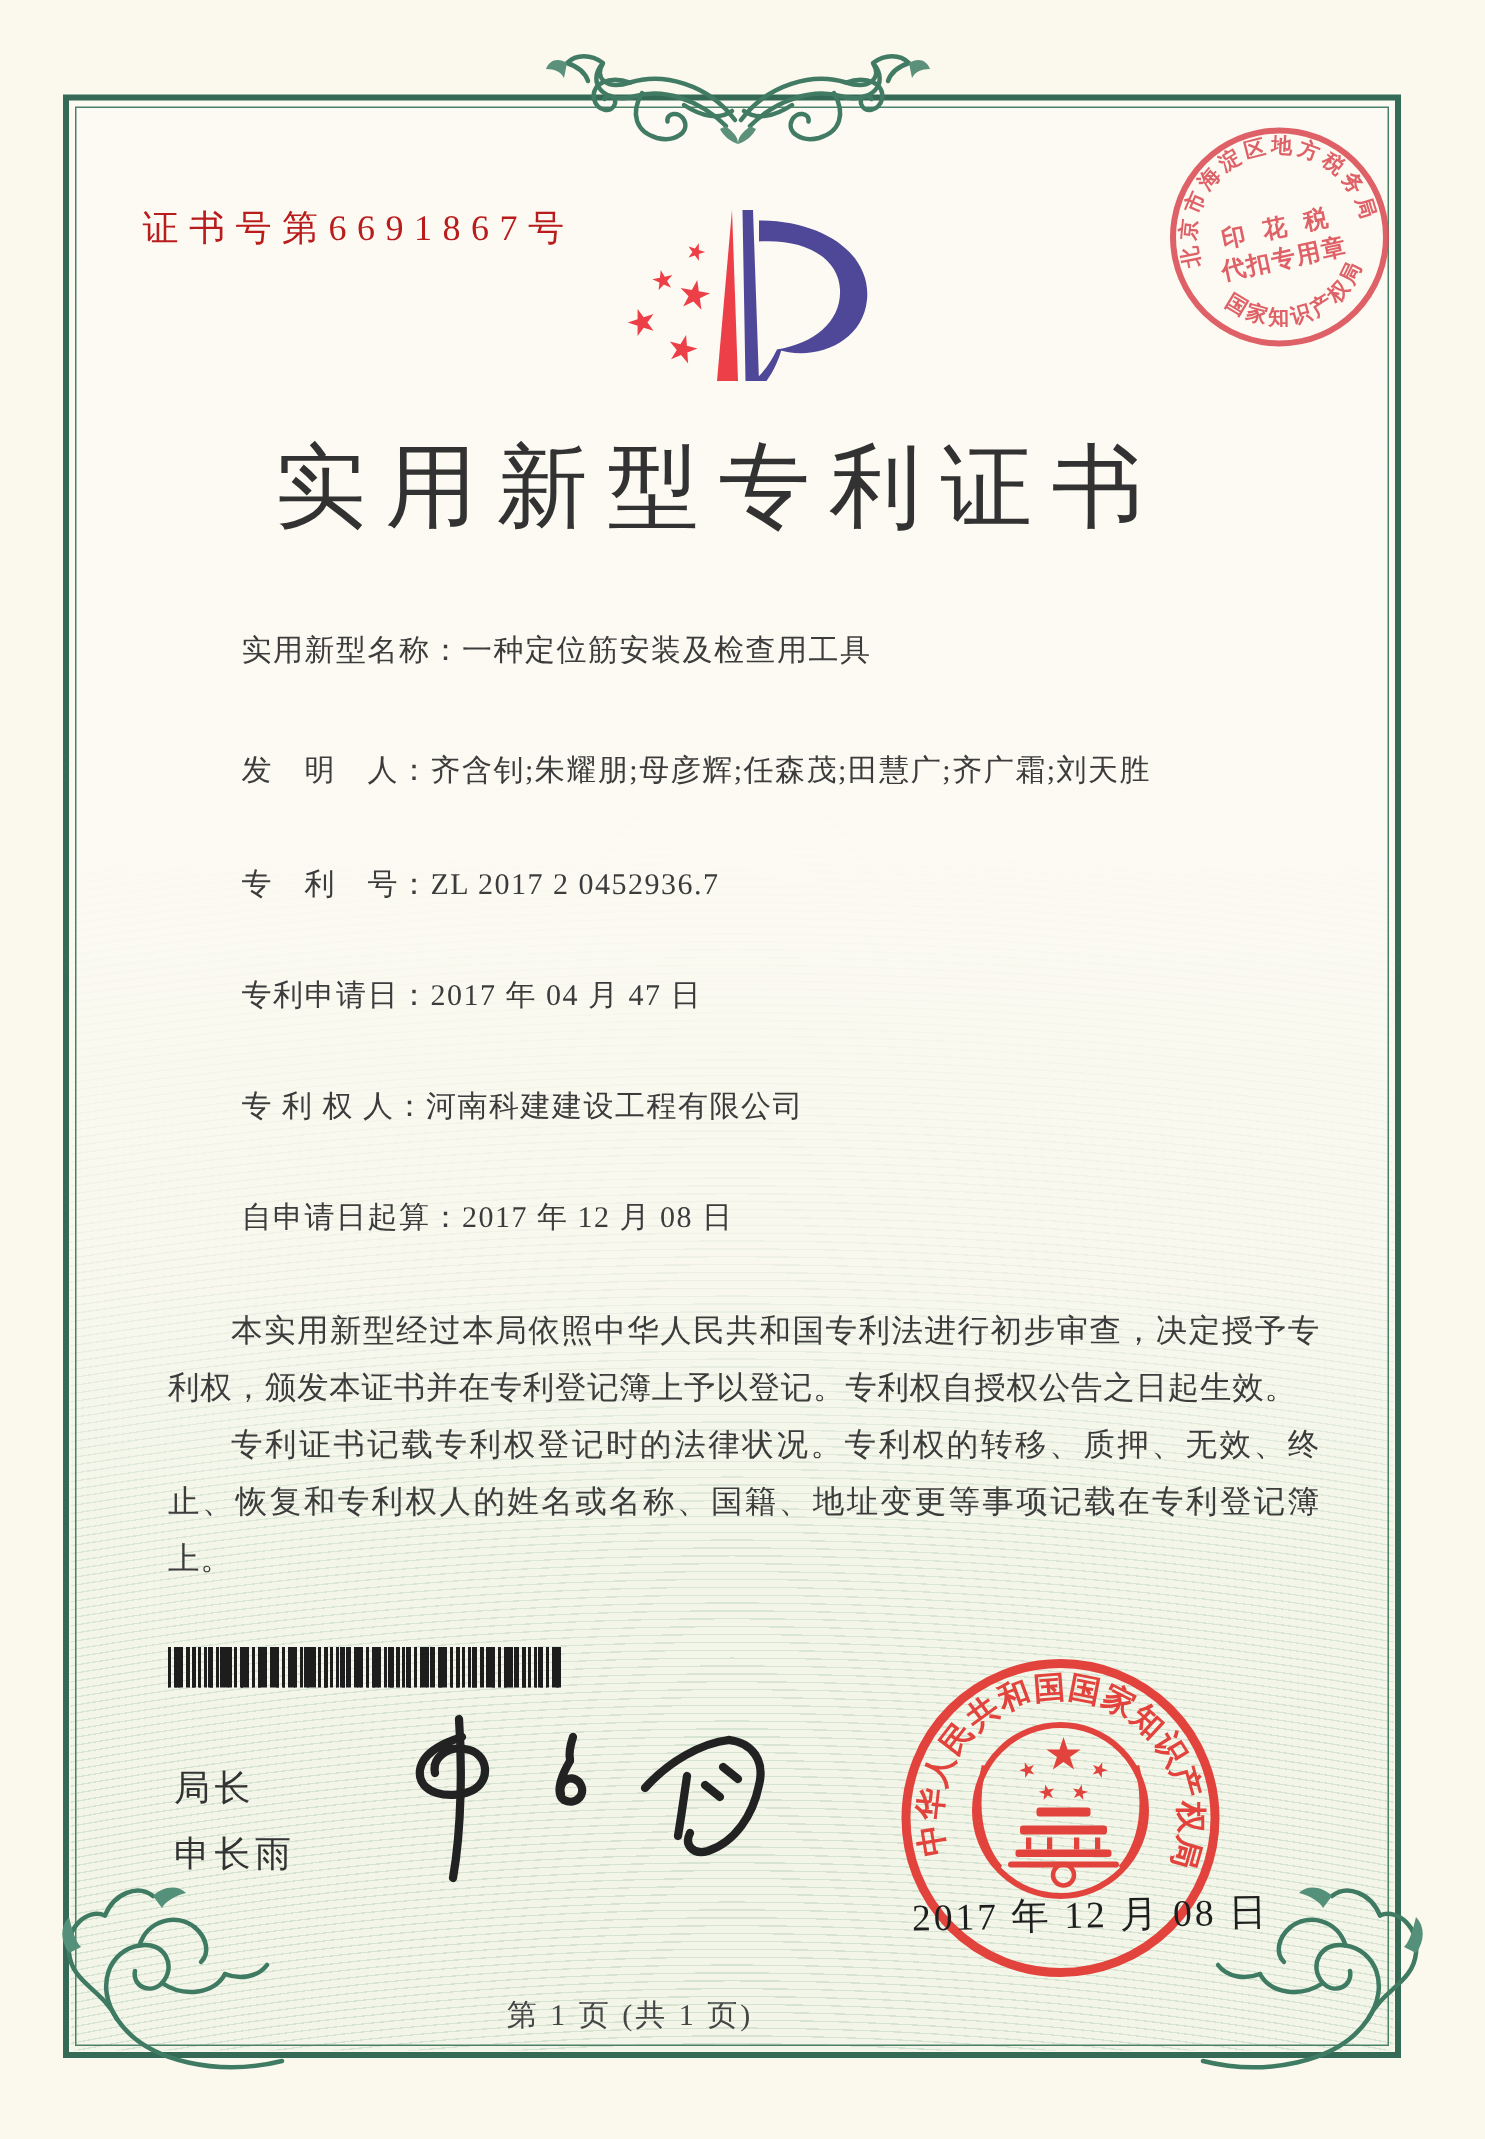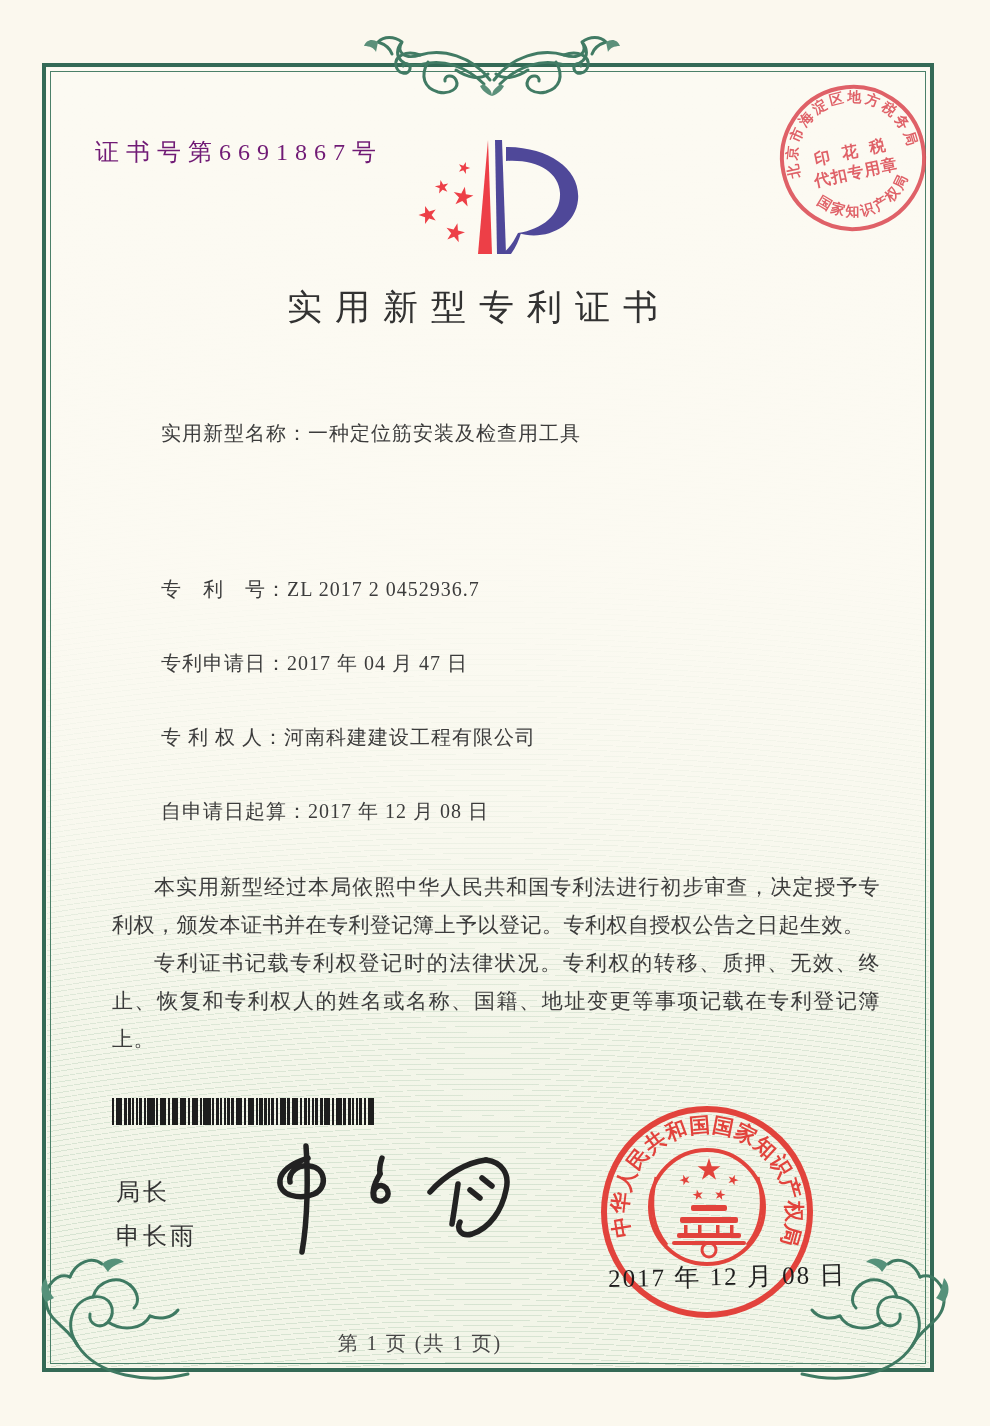--- a/index.html
+++ b/index.html
@@ -15,23 +15,23 @@
   .bg-waves{position:absolute;left:47px;top:68px;width:882px;height:1299px;
        background:
         repeating-radial-gradient(160% 95% at 50% 235%,rgba(106,158,120,.20) 0 1px,rgba(0,0,0,0) 1px 6px),
         #f2f5e8;}
   .bg-fade{position:absolute;left:47px;top:68px;width:882px;height:1299px;
        background:linear-gradient(180deg,#fcfaf2 0%,rgba(252,250,242,.97) 38%,
         rgba(252,250,242,.65) 58%,rgba(252,250,242,.12) 74%,rgba(252,250,242,0) 88%);}
   
   .orn{position:absolute;pointer-events:none;}
   
-  .cert-no{position:absolute;left:95px;top:136px;font-size:24px;letter-spacing:7px;color:#701a75;}
+  .cert-no{position:absolute;left:95px;top:136px;font-size:24px;letter-spacing:7px;color:#b91c1c;}
   .title{position:absolute;left:0;top:284px;width:958px;margin:0;text-align:center;
-       font-size:35px;font-weight:500;letter-spacing:13px;color:#323232;}
+       font-size:61px;font-weight:500;letter-spacing:13px;color:#323232;}
   .field{position:absolute;left:113px;font-size:20px;color:#3c3c3c;white-space:nowrap;letter-spacing:1px;margin-left:48px;}
   .field .lab{display:inline-block;}
   .paras{position:absolute;left:112px;top:844px;width:768px;font-size:21px;color:#3c3c3c;margin-top:24px;}
   .paras p{margin:0;text-indent:2em;text-align:justify;line-height:38px;letter-spacing:.5px;}
   .barcode{position:absolute;left:112px;top:1098px;width:262px;height:27px;
        background:
         repeating-linear-gradient(90deg,#1d1d1d 0 2px,rgba(0,0,0,0) 2px 4px),
         repeating-linear-gradient(90deg,#1d1d1d 0 1px,rgba(0,0,0,0) 1px 7px),
         repeating-linear-gradient(90deg,rgba(0,0,0,0) 0 5px,#1d1d1d 5px 8px,rgba(0,0,0,0) 8px 11px);}
   .sig-title{position:absolute;left:116px;top:1176px;font-size:24px;color:#333;letter-spacing:3px;
@@ -134,20 +134,21 @@
     <g fill="#4f4899">
       <path d="M110,15 L117,15 L121,129 L112,129 Z"></path>
       <path d="M121,22 C165,22 196,45 193,75 C190,104 158,116 133,108 C158,104 176,89 175,68 C174,47 152,34 121,36 Z"></path>
       <path d="M133,108 C129,116 124,124 117,129 L126,129 C131,122 134,115 136,108 Z"></path>
     </g>
   </svg>
 
   <h1 class="title">实用新型专利证书</h1>
 
   <div class="field" style="top:420px;"><span class="lab">实用新型名称：</span><span>一种定位筋安装及检查用工具</span></div>
+  <div class="field" style="top:500px;"><span class="lab">发　明　人：</span><span>齐含钊;朱耀朋;母彦辉;任森茂;田慧广;齐广霜;刘天胜</span></div>
   <div class="field" style="top:576px;"><span class="lab">专　利　号：</span><span>ZL 2017 2 0452936.7</span></div>
   <div class="field" style="top:650px;"><span class="lab">专利申请日：</span><span>2017 年 04 月 47 日</span></div>
   <div class="field" style="top:724px;"><span class="lab">专 利 权 人：</span><span>河南科建建设工程有限公司</span></div>
   <div class="field" style="top:798px;"><span class="lab">自申请日起算：</span><span>2017 年 12 月 08 日</span></div>
 
   <div class="paras">
     <p>本实用新型经过本局依照中华人民共和国专利法进行初步审查，决定授予专利权，颁发本证书并在专利登记簿上予以登记。专利权自授权公告之日起生效。</p>
     <p>专利证书记载专利权登记时的法律状况。专利权的转移、质押、无效、终止、恢复和专利权人的姓名或名称、国籍、地址变更等事项记载在专利登记簿上。</p>
   </div>
 

